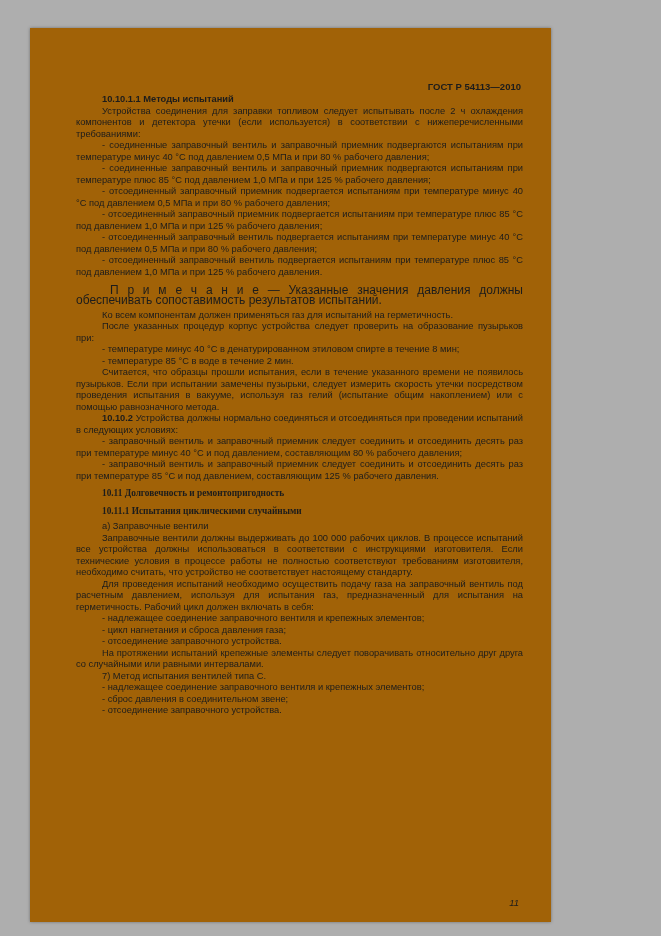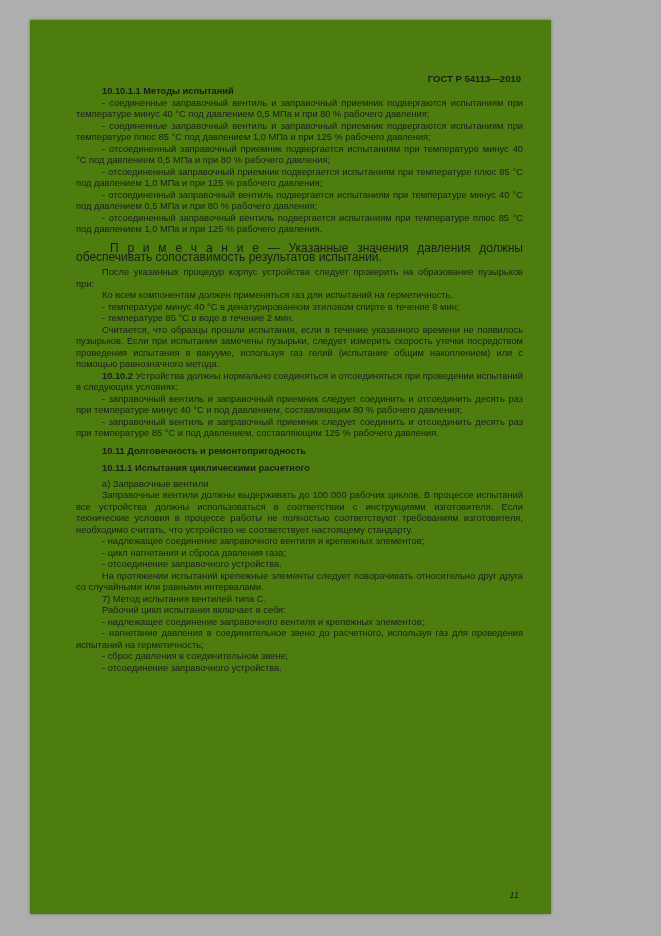--- a/index.html
+++ b/index.html
@@ -10,24 +10,24 @@
     width: 661px;
     height: 936px;
     position: relative;
     background: #aeaeae;
     font-family: "Liberation Sans", "DejaVu Sans", sans-serif;
     overflow: hidden;
   }
   .page {
     position: absolute;
     left: 30px;
-    top: 20px;
+    top: 28px;
     width: 521px;
     height: 894px;
-    background: #4d7c0f;
+    background: #a16207;
     box-shadow: 0 0 3px rgba(0,0,0,0.35);
   }
   .doc-header {
     position: absolute;
     top: 53px;
     right: 30px;
     font-size: 9.5px;
     font-weight: bold;
     color: #1c1c1c;
   }
@@ -46,20 +46,21 @@
   p.para {
     margin: 0;
     text-indent: 26px;
   }
   p.heading {
     font-weight: bold;
   }
   p.spaced {
     margin-top: 6px;
     margin-bottom: 4px;
+    font-family: Liberation Serif, serif;
   }
   p.note {
     font-size: 12px;
     line-height: 9.8px;
     margin: 8px 0 4px 0;
     text-indent: 34px;
   }
   .page-number {
     position: absolute;
     bottom: 14px;
@@ -69,44 +70,44 @@
     font-style: italic;
   }
 </style>
 </head>
 <body>
 
 <div class="page">
   <div class="doc-header">ГОСТ Р 54113—2010</div>
   <div class="content">
       <p class="para heading">10.10.1.1 Методы испытаний</p>
+      <p class="para body">Устройства соединения для заправки топливом следует испытывать после 2 ч охлаждения компонентов и детектора утечки (если используется) в соответствии с нижеперечисленными требованиями:</p>
       <p class="para body">- соединенные заправочный вентиль и заправочный приемник подвергаются испытаниям при температуре минус 40 °С под давлением 0,5 МПа и при 80 % рабочего давления;</p>
       <p class="para body">- соединенные заправочный вентиль и заправочный приемник подвергаются испытаниям при температуре плюс 85 °С под давлением 1,0 МПа и при 125 % рабочего давления;</p>
       <p class="para body">- отсоединенный заправочный приемник подвергается испытаниям при температуре минус 40 °С под давлением 0,5 МПа и при 80 % рабочего давления;</p>
       <p class="para body">- отсоединенный заправочный приемник подвергается испытаниям при температуре плюс 85 °С под давлением 1,0 МПа и при 125 % рабочего давления;</p>
       <p class="para body">- отсоединенный заправочный вентиль подвергается испытаниям при температуре минус 40 °С под давлением 0,5 МПа и при 80 % рабочего давления;</p>
       <p class="para body">- отсоединенный заправочный вентиль подвергается испытаниям при температуре плюс 85 °С под давлением 1,0 МПа и при 125 % рабочего давления.</p>
       <p class="para note">П р и м е ч а н и е — Указанные значения давления должны обеспечивать сопоставимость результатов испытаний.</p>
+      <p class="para body">Ко всем компонентам должен применяться газ для испытаний на герметичность.</p>
       <p class="para body">После указанных процедур корпус устройства следует проверить на образование пузырьков при:</p>
-      <p class="para body">Ко всем компонентам должен применяться газ для испытаний на герметичность.</p>
       <p class="para body">- температуре минус 40 °С в денатурированном этиловом спирте в течение 8 мин;</p>
       <p class="para body">- температуре 85 °С в воде в течение 2 мин.</p>
       <p class="para body">Считается, что образцы прошли испытания, если в течение указанного времени не появилось пузырьков. Если при испытании замечены пузырьки, следует измерить скорость утечки посредством проведения испытания в вакууме, используя газ гелий (испытание общим накоплением) или с помощью равнозначного метода.</p>
       <p class="para body"><b>10.10.2</b> Устройства должны нормально соединяться и отсоединяться при проведении испытаний в следующих условиях:</p>
       <p class="para body">- заправочный вентиль и заправочный приемник следует соединить и отсоединить десять раз при температуре минус 40 °С и под давлением, составляющим 80 % рабочего давления;</p>
       <p class="para body">- заправочный вентиль и заправочный приемник следует соединить и отсоединить десять раз при температуре 85 °С и под давлением, составляющим 125 % рабочего давления.</p>
       <p class="para heading spaced">10.11 Долговечность и ремонтопригодность</p>
-      <p class="para heading spaced">10.11.1 Испытания циклическими расчетного</p>
+      <p class="para heading spaced">10.11.1 Испытания циклическими случайными</p>
       <p class="para body">а) Заправочные вентили</p>
       <p class="para body">Заправочные вентили должны выдерживать до 100 000 рабочих циклов. В процессе испытаний все устройства должны использоваться в соответствии с инструкциями изготовителя. Если технические условия в процессе работы не полностью соответствуют требованиям изготовителя, необходимо считать, что устройство не соответствует настоящему стандарту.</p>
+      <p class="para body">Для проведения испытаний необходимо осуществить подачу газа на заправочный вентиль под расчетным давлением, используя для испытания газ, предназначенный для испытания на герметичность. Рабочий цикл должен включать в себя:</p>
       <p class="para body">- надлежащее соединение заправочного вентиля и крепежных элементов;</p>
       <p class="para body">- цикл нагнетания и сброса давления газа;</p>
       <p class="para body">- отсоединение заправочного устройства.</p>
       <p class="para body">На протяжении испытаний крепежные элементы следует поворачивать относительно друг друга со случайными или равными интервалами.</p>
       <p class="para body">7) Метод испытания вентилей типа С.</p>
-      <p class="para body">Рабочий цикл испытания включает в себя:</p>
       <p class="para body">- надлежащее соединение заправочного вентиля и крепежных элементов;</p>
-      <p class="para body">- нагнетание давления в соединительное звено до расчетного, используя газ для проведения испытаний на герметичность;</p>
       <p class="para body">- сброс давления в соединительном звене;</p>
       <p class="para body">- отсоединение заправочного устройства.</p>
     </div>
   <div class="page-number">11</div>
 </div>
 
 </body></html>

